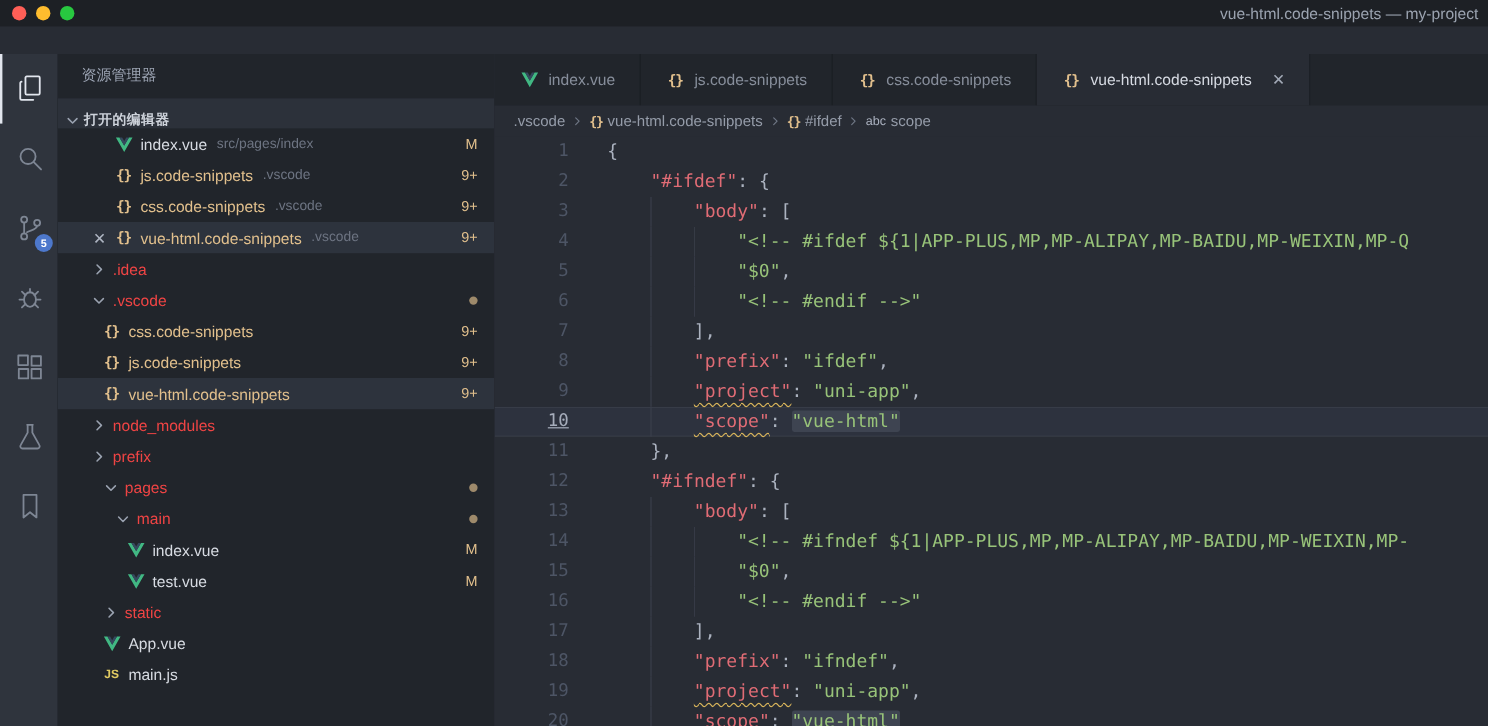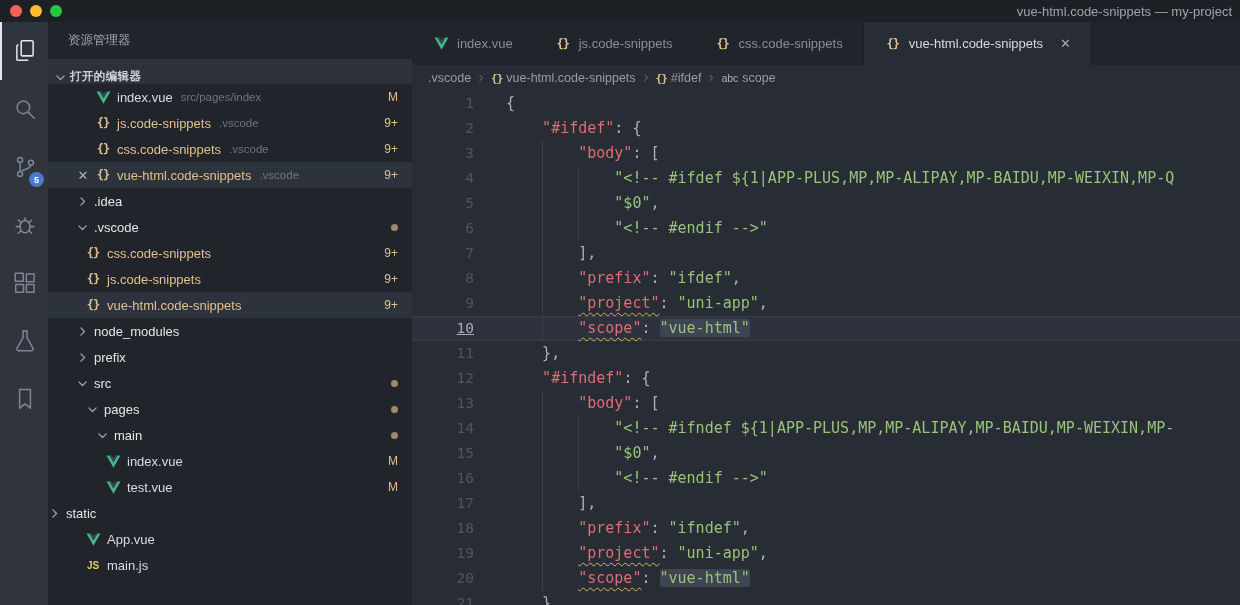--- a/index.html
+++ b/index.html
@@ -3,21 +3,21 @@
 <meta charset="utf-8">
 <style>
   * { box-sizing: border-box; }
   html,body { margin:0; padding:0; }
   body {
     width:1240px; height:605px; overflow:hidden;
     background:#282c34;
     font-family:"Liberation Sans", sans-serif;
     -webkit-font-smoothing:antialiased;
   }
-  .window { width:1240px; height:605px; display:flex; flex-direction:column; }
+  .window { width:1240px; height:605px; display:flex; flex-direction:column;gap:23px; }
 
   
   .titlebar {
     height:22px; flex:0 0 22px; background:#1d2025; position:relative;
     display:flex; align-items:center;
   }
   .traffic { display:flex; gap:8px; padding-left:10px; }
   .tl { width:12px; height:12px; border-radius:50%; display:inline-block; }
   .tl.red { background:#ff5f57; } .tl.yellow { background:#febc2e; } .tl.green { background:#28c840; }
   .title-text { position:absolute; right:8px; color:#9ba3b0; font-size:13px; white-space:nowrap; }
@@ -52,21 +52,21 @@
   .section-header.shaded { background:#2c313a; }
   .chev { display:inline-flex; align-items:center; justify-content:center; color:#9aa2b0; flex:0 0 auto; }
   .chev.rot svg { transform:rotate(90deg); }
   .row { height:26px; flex:0 0 26px; display:flex; align-items:center; padding-right:14px; cursor:pointer; white-space:nowrap; }
   .row.selected { background:#2d333d; }
   .slot { width:22px; flex:0 0 22px; display:flex; align-items:center; justify-content:center; color:#aeb5c2; font-size:13px; }
   .oe-row { padding-left:24px; }
   .file-icon { width:18px; flex:0 0 18px; display:flex; align-items:center; justify-content:center; margin-right:5px; }
   .braces-icon { color:#e2c08d; font-weight:700; font-family:"DejaVu Sans Mono", monospace; font-size:12px; letter-spacing:-1px; }
   .js-glyph { color:#e0ca62; font-weight:800; font-size:10px; font-family:"Liberation Sans", sans-serif; }
-  .name { color:#e5e5e5; }
+  .name { color:#ef4444; }
   .name.modified { color:#d7dbe2; }
   .name.warning { color:#e2c08d; }
   .detail { color:#6d7482; font-size:11.5px; margin-left:8px; }
   .spacer { flex:1 1 auto; }
   .badge { color:#e2c08d; font-size:12px; margin-left:8px; }
   .dot { width:7px; height:7px; border-radius:50%; background:#e2c08d; opacity:.65; margin-left:8px; flex:0 0 auto; }
   .tree-row .chev { margin-right:5px; }
 
   
   .editor-area { flex:1 1 auto; display:flex; flex-direction:column; overflow:hidden; background:#282c34; }
@@ -283,30 +283,20 @@
           </div>
           <div class="row tree-row" style="padding-left: 28px;">
             <span class="chev">
               <svg viewBox="0 0 16 16" width="13" height="13" fill="none" stroke="currentColor" stroke-width="1.6" stroke-linecap="round" stroke-linejoin="round">
                 <path d="M6 3.5 10.5 8 6 12.5"></path>
               </svg>
             </span>
             <span class="name">prefix</span>
             <span class="spacer"></span>
           </div>
-          <div class="row tree-row" style="padding-left: 28px;">
-            <span class="chev rot">
-              <svg viewBox="0 0 16 16" width="13" height="13" fill="none" stroke="currentColor" stroke-width="1.6" stroke-linecap="round" stroke-linejoin="round">
-                <path d="M6 3.5 10.5 8 6 12.5"></path>
-              </svg>
-            </span>
-            <span class="name">src</span>
-            <span class="spacer"></span>
-            <span class="dot"></span>
-          </div>
           <div class="row tree-row" style="padding-left: 38px;">
             <span class="chev rot">
               <svg viewBox="0 0 16 16" width="13" height="13" fill="none" stroke="currentColor" stroke-width="1.6" stroke-linecap="round" stroke-linejoin="round">
                 <path d="M6 3.5 10.5 8 6 12.5"></path>
               </svg>
             </span>
             <span class="name">pages</span>
             <span class="spacer"></span>
             <span class="dot"></span>
           </div>
@@ -335,21 +325,21 @@
             <span class="file-icon">
               <svg viewBox="0 0 24 21" width="15" height="13">
                 <path d="M0.8 0.8h4.8L12 11.6 18.4 0.8h4.8L12 20.4z" fill="#41b883"></path>
                 <path d="M5.6 0.8h3.6L12 5.6 14.8 0.8h3.6L12 12z" fill="#35495e"></path>
               </svg>
             </span>
             <span class="name modified">test.vue</span>
             <span class="spacer"></span>
             <span class="badge">M</span>
           </div>
-          <div class="row tree-row" style="">
+          <div class="row tree-row" style="padding-left: 38px;">
             <span class="chev">
               <svg viewBox="0 0 16 16" width="13" height="13" fill="none" stroke="currentColor" stroke-width="1.6" stroke-linecap="round" stroke-linejoin="round">
                 <path d="M6 3.5 10.5 8 6 12.5"></path>
               </svg>
             </span>
             <span class="name">static</span>
             <span class="spacer"></span>
           </div>
           <div class="row tree-row" style="padding-left: 36px;">
             <span class="file-icon">

